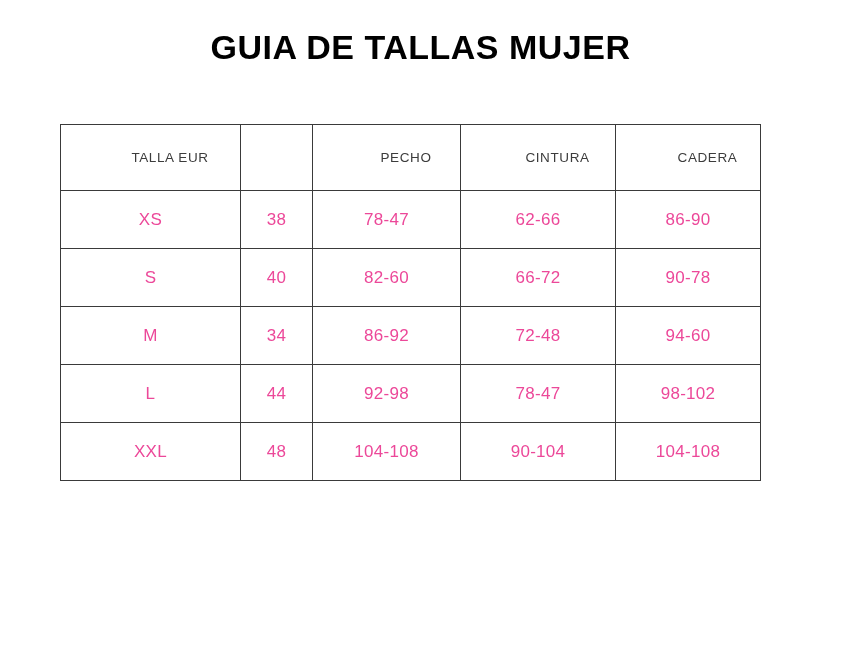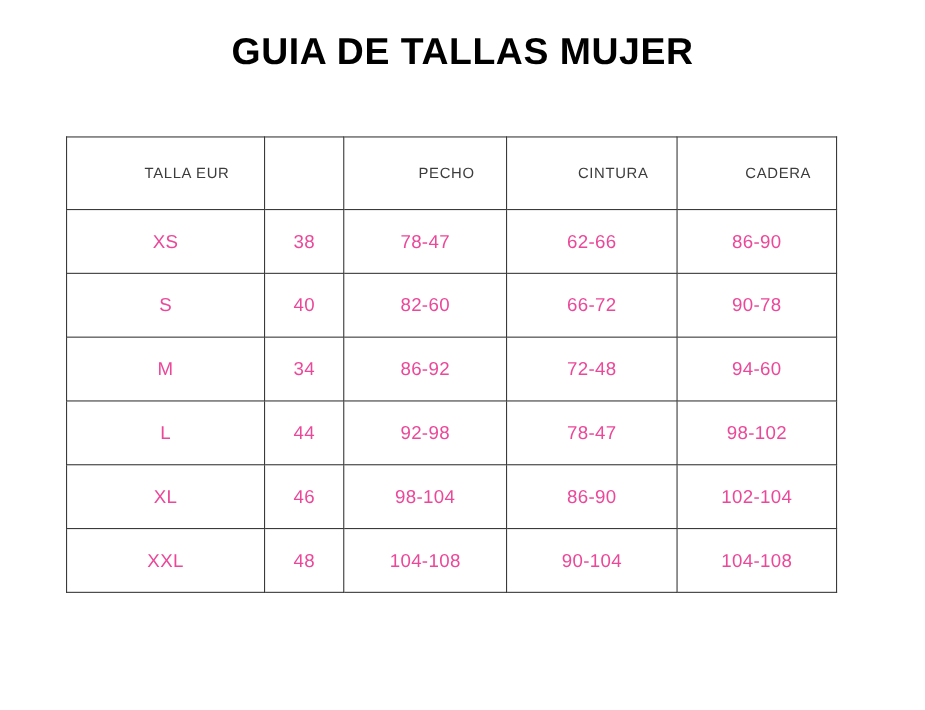--- a/index.html
+++ b/index.html
@@ -122,27 +122,20 @@
           <td class="cell-num">94-60</td>
         </tr>
         <tr>
           <td class="cell-size">L</td>
           <td class="cell-num">44</td>
           <td class="cell-num">92-98</td>
           <td class="cell-num">78-47</td>
           <td class="cell-num">98-102</td>
         </tr>
         <tr>
-          <td class="cell-size">XL</td>
-          <td class="cell-num">46</td>
-          <td class="cell-num">98-104</td>
-          <td class="cell-num">86-90</td>
-          <td class="cell-num">102-104</td>
-        </tr>
-        <tr>
           <td class="cell-size">XXL</td>
           <td class="cell-num">48</td>
           <td class="cell-num">104-108</td>
           <td class="cell-num">90-104</td>
           <td class="cell-num">104-108</td>
         </tr>
       </tbody>
     </table>
   </div>
 

